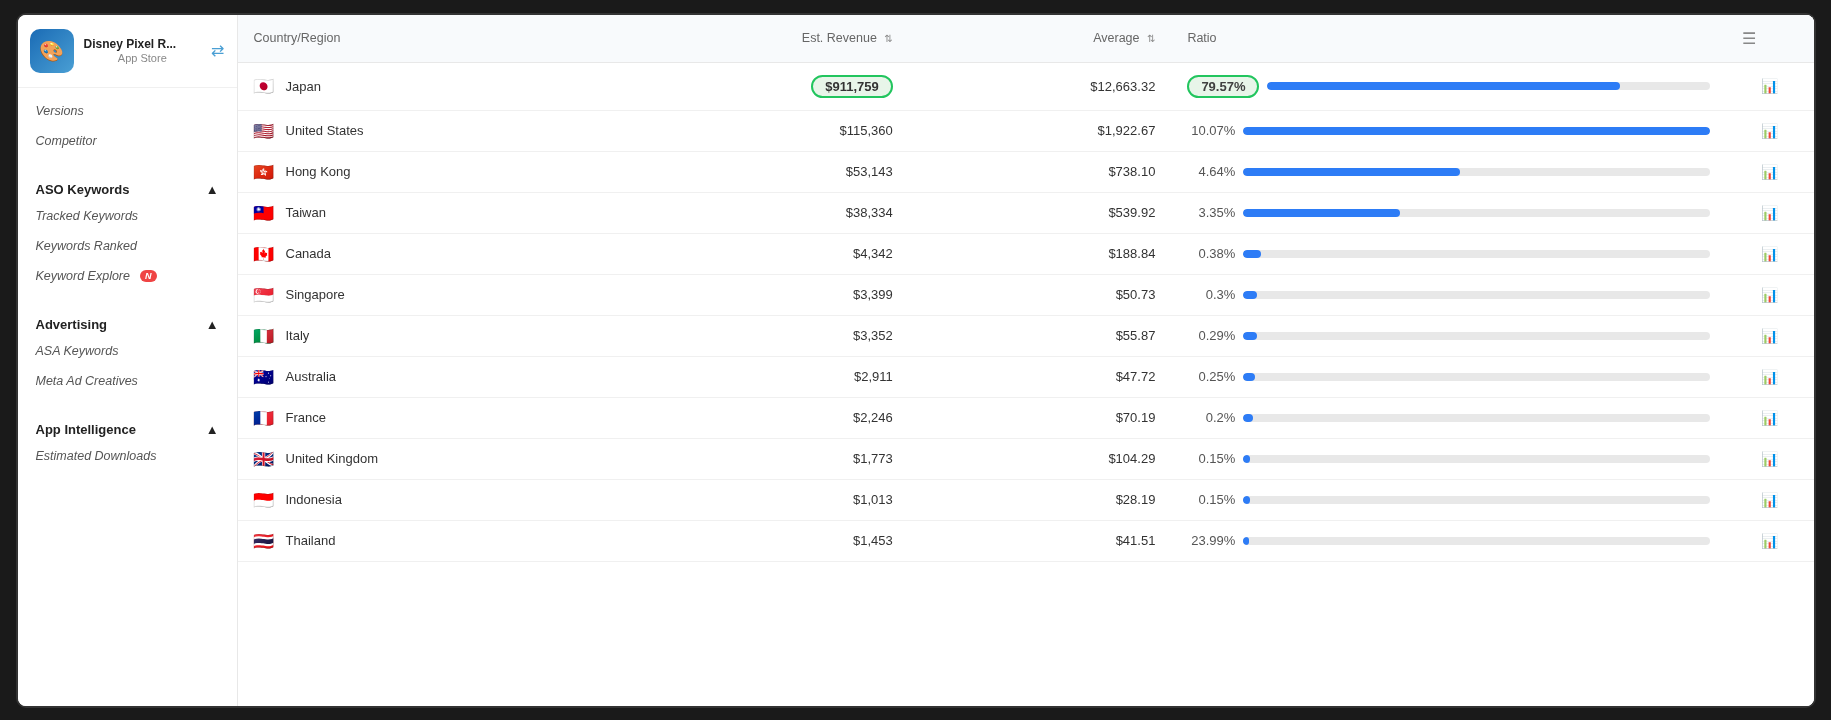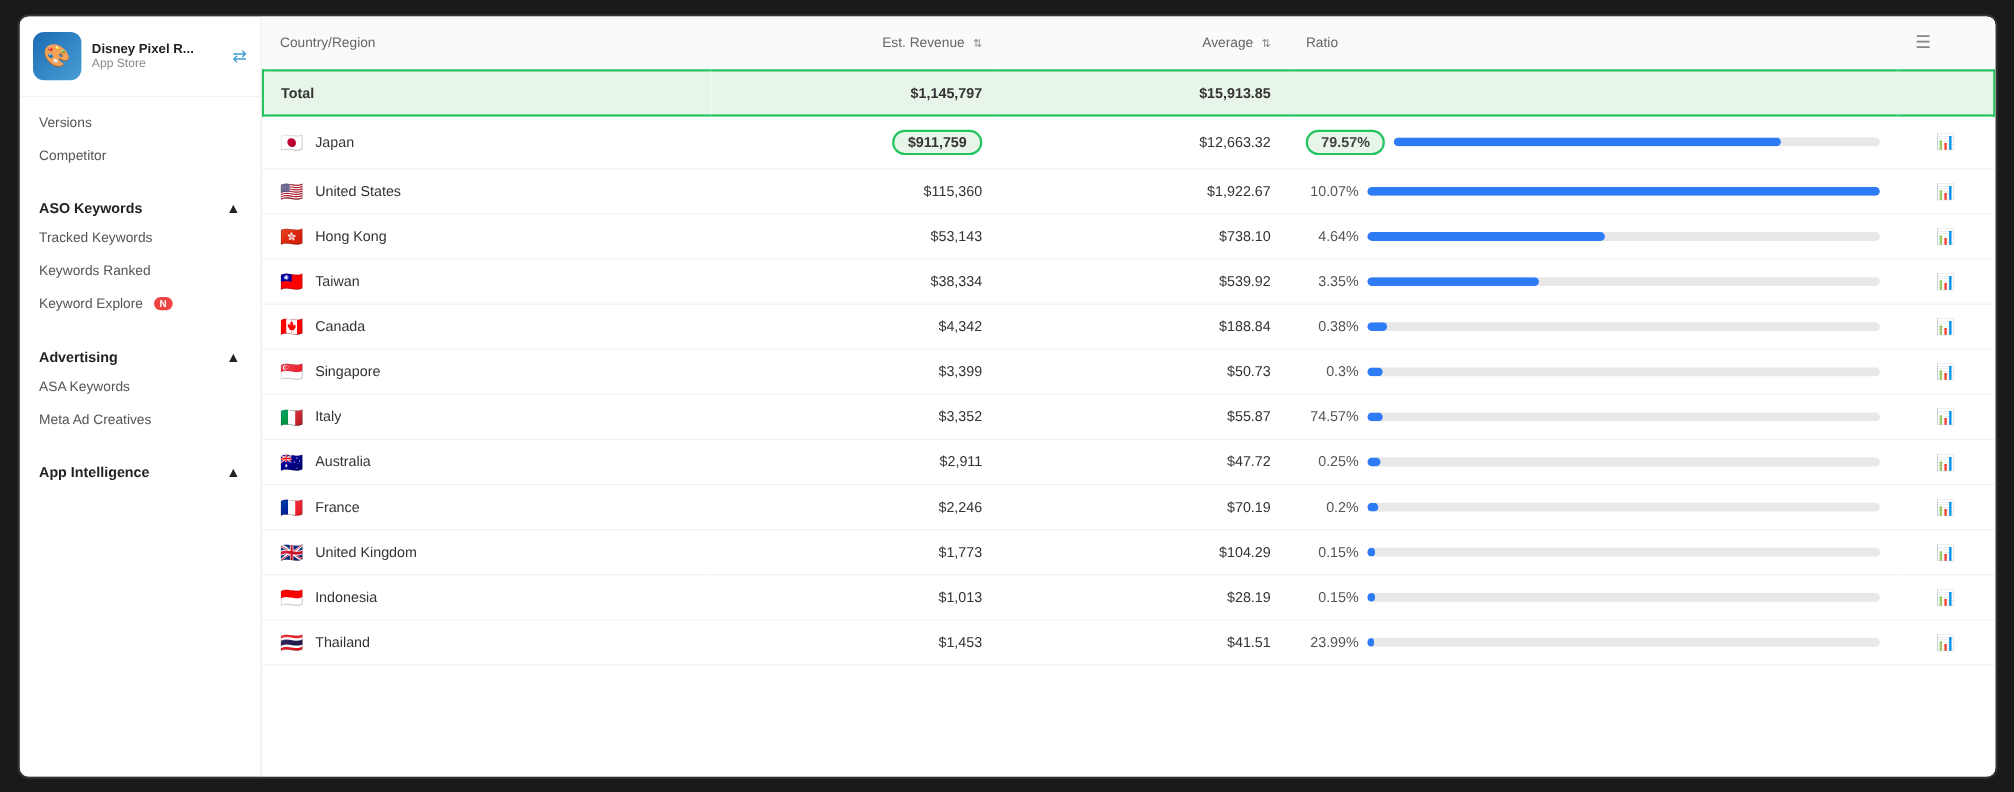--- a/index.html
+++ b/index.html
@@ -55,37 +55,39 @@
     }
     .app-name {
       font-size: 12px;
       font-weight: 600;
       color: #222;
       line-height: 1.3;
     }
     .app-subtitle {
       font-size: 11px;
       color: #888;
+      text-align: center;
     }
     .switch-icon {
       color: #4a9fd4;
       font-size: 16px;
       cursor: pointer;
     }
     .sidebar-section {
       padding: 8px 0;
     }
     .sidebar-nav-item {
       padding: 8px 18px;
       font-size: 12.5px;
       color: #555;
       cursor: pointer;
       display: flex;
       align-items: center;
       gap: 6px;
+      font-style: italic;
     }
     .sidebar-nav-item.active {
       color: #2d7cf6;
       font-weight: 600;
       background: #f0f5ff;
       border-left: 3px solid #2d7cf6;
     }
     .sidebar-nav-item.highlighted {
       border: 2.5px solid #22c55e;
       border-radius: 6px;
@@ -278,20 +280,23 @@
       </div>
       <div class="sidebar-nav-item">
         <span>Meta Ad Creatives</span>
       </div>
     </div>
 
     <div class="sidebar-section">
       <div class="section-header">
         <span>App Intelligence</span>
         <span>▲</span>
+      </div>
+      <div class="sidebar-nav-item">
+        <span>Estimated Downloads</span>
       </div>
     </div>
   </div>
 
   <div class="main">
     <div class="table-container">
       <table>
         <thead>
           <tr>
             <th class="col-country">
@@ -307,32 +312,20 @@
             </th>
             <th class="col-ratio">
               <span>Ratio</span>
             </th>
             <th class="col-action">
               <span class="menu-icon">☰</span>
             </th>
           </tr>
         </thead>
         <tbody id="table-body">
-        <tr style="background: rgb(232, 245, 233);">
-  <td colspan="1" style="border: 2.5px solid #22c55e; border-right: none; border-radius: 6px 0 0 6px;">
-    <span style="font-weight:600;">Total</span>
-  </td>
-  <td class="right" style="border-top: 2.5px solid #22c55e; border-bottom: 2.5px solid #22c55e;">
-    <span style="font-weight:600;">$1,145,797</span>
-  </td>
-  <td class="right" style="border-top: 2.5px solid #22c55e; border-bottom: 2.5px solid #22c55e;">
-    <span style="font-weight:600;">$15,913.85</span>
-  </td>
-  <td style="border-top: 2.5px solid #22c55e; border-bottom: 2.5px solid #22c55e; border-right: 2.5px solid #22c55e; border-radius: 0 6px 6px 0;" colspan="2"></td>
-</tr>
             <tr>
     <td class="col-country">
       <div class="country-cell">
         <span class="flag">🇯🇵</span>
         <span>Japan</span>
       </div>
     </td>
     <td class="col-revenue right"><span class="highlighted-value">$911,759</span></td>
     <td class="col-average right">$12,663.32</td>
     <td class="col-ratio">
@@ -456,21 +449,21 @@
     <td class="col-country">
       <div class="country-cell">
         <span class="flag">🇮🇹</span>
         <span>Italy</span>
       </div>
     </td>
     <td class="col-revenue right"><span>$3,352</span></td>
     <td class="col-average right">$55.87</td>
     <td class="col-ratio">
         <div class="ratio-bar-cell">
-          <span class="ratio-number">74.57%</span>
+          <span class="ratio-number">0.29%</span>
           <div class="ratio-bar-bg" style="width:200px;">
             <div class="ratio-bar-fill" style="width:2.9%;"></div>
           </div>
         </div>
        </td>
     <td class="col-action center">
       <span class="chart-icon">📊</span>
     </td>
   </tr>
             <tr>

